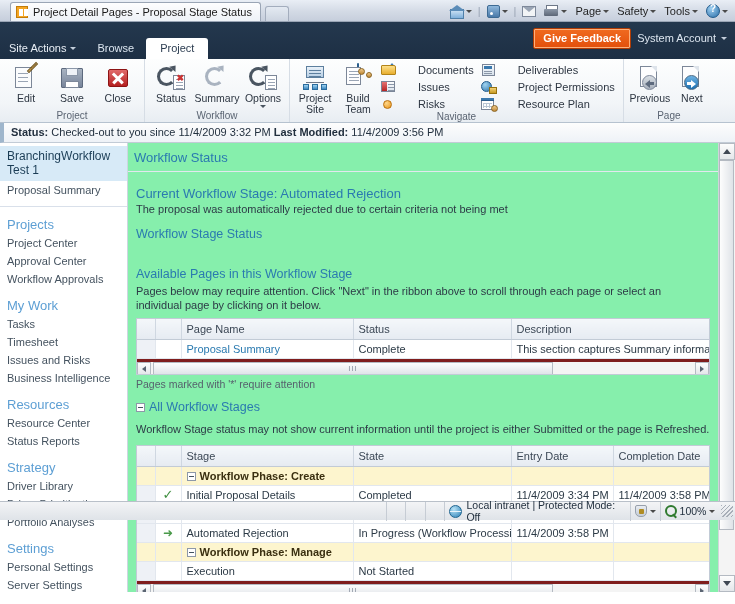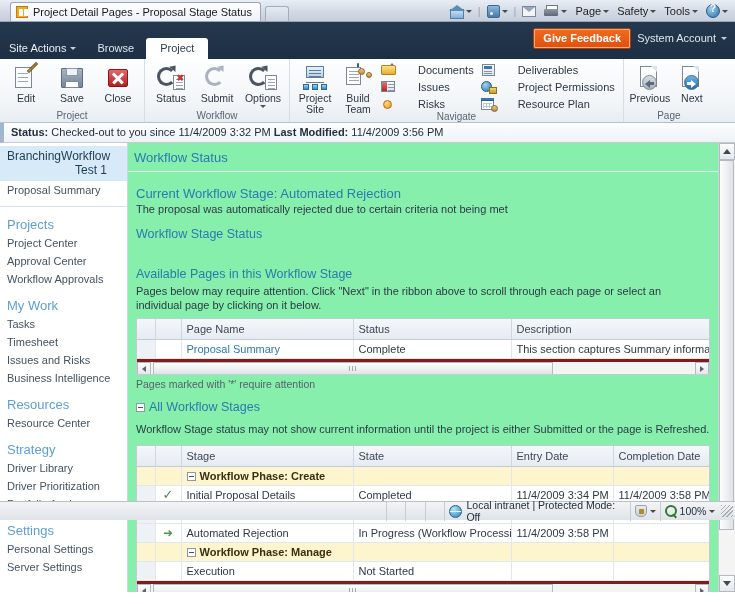--- a/index.html
+++ b/index.html
@@ -233,21 +233,21 @@
   .page-body { display: flex; height: 449px; position: relative; background: #fff; }
   .leftnav {
     width: 128px; flex: 0 0 128px;
     border-right: 1px solid #cdd6e0;
     background: #fff;
     padding-top: 3px;
   }
   .qlbox { border-bottom: 1px solid #d9e0ea; padding-bottom: 8px; }
   .ql-current {
     background: #d7eaf7; color: #1b3d56; font-size: 12px;
-    padding: 3px 20px 4px 7px; line-height: 14px; font-weight: normal; text-align: right;
+    padding: 3px 20px 4px 7px; line-height: 14px; font-weight: normal;
   }
   .ql-sub { padding: 3px 6px 2px 7px; font-size: 11px; color: #44525f; }
   .nav-head { color: #5d9fd4; font-size: 13px; padding: 10px 6px 2px 7px; font-weight: normal; }
   .nav-link { color: #44525f; font-size: 11px; padding: 2px 6px 2px 7px; line-height: 14px; }
 
   .content {
     flex: 1 1 auto; position: relative; overflow: hidden;
     background: #86efac; padding: 0 0 0 0;
   }
   .wp-title {
@@ -470,21 +470,21 @@
           </span>
           <span>Status</span>
         </div>
         <div class="rbtn-lg">
           <span class="glyph">
             <span class="ic ic-arc" style="width:24px">
               <span class="ring light"></span>
                 <span class="head light"></span>
             </span>
           </span>
-          <span>Submit</span>
+          <span>Summary</span>
         </div>
         <div class="rbtn-lg">
           <span class="glyph">
             <span class="ic ic-arc" style="width:28px">
               <span class="ring"></span>
                 <span class="head"></span>
               <span class="doc">
                   <i style="top:3px"></i>
                   <i style="top:6px"></i>
                   <i style="top:9px"></i>
@@ -643,20 +643,21 @@
       <div class="nav-link">Workflow Approvals</div>
 
       <div class="nav-head">My Work</div>
       <div class="nav-link">Tasks</div>
       <div class="nav-link">Timesheet</div>
       <div class="nav-link">Issues and Risks</div>
       <div class="nav-link">Business Intelligence</div>
 
       <div class="nav-head">Resources</div>
       <div class="nav-link">Resource Center</div>
+      <div class="nav-link">Status Reports</div>
 
       <div class="nav-head">Strategy</div>
       <div class="nav-link">Driver Library</div>
       <div class="nav-link">Driver Prioritization</div>
       <div class="nav-link">Portfolio Analyses</div>
 
       <div class="nav-head">Settings</div>
       <div class="nav-link">Personal Settings</div>
       <div class="nav-link">Server Settings</div>
     </div>

